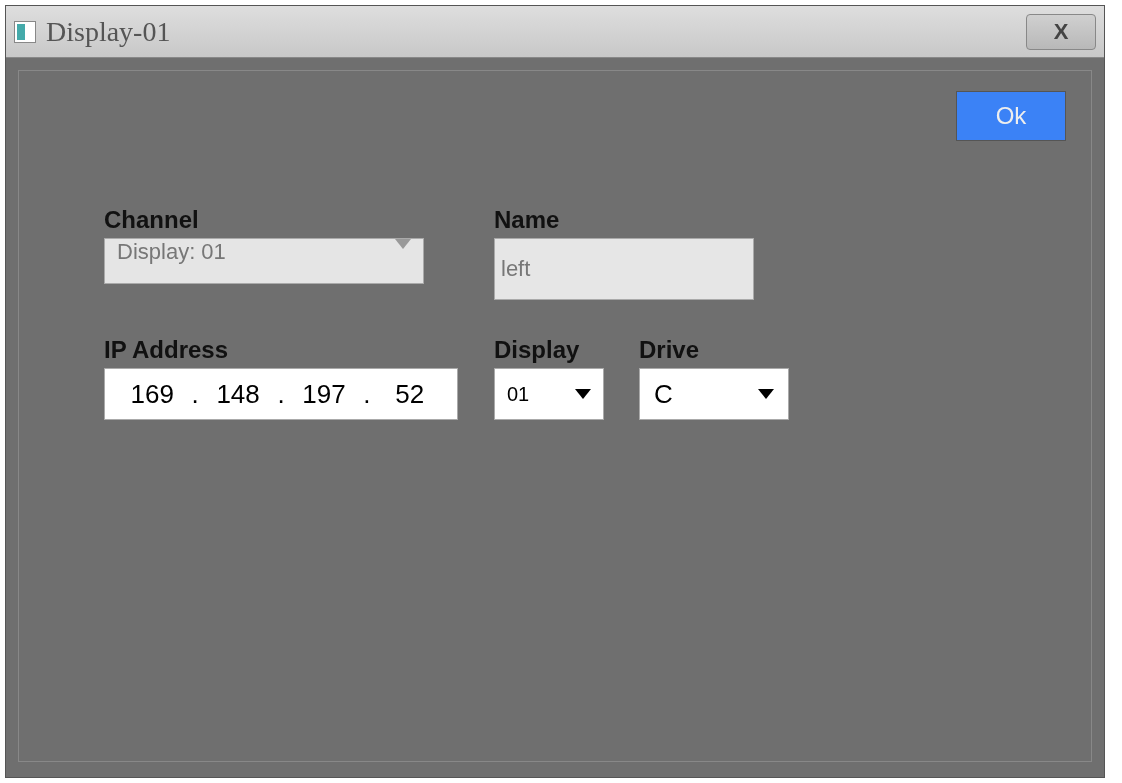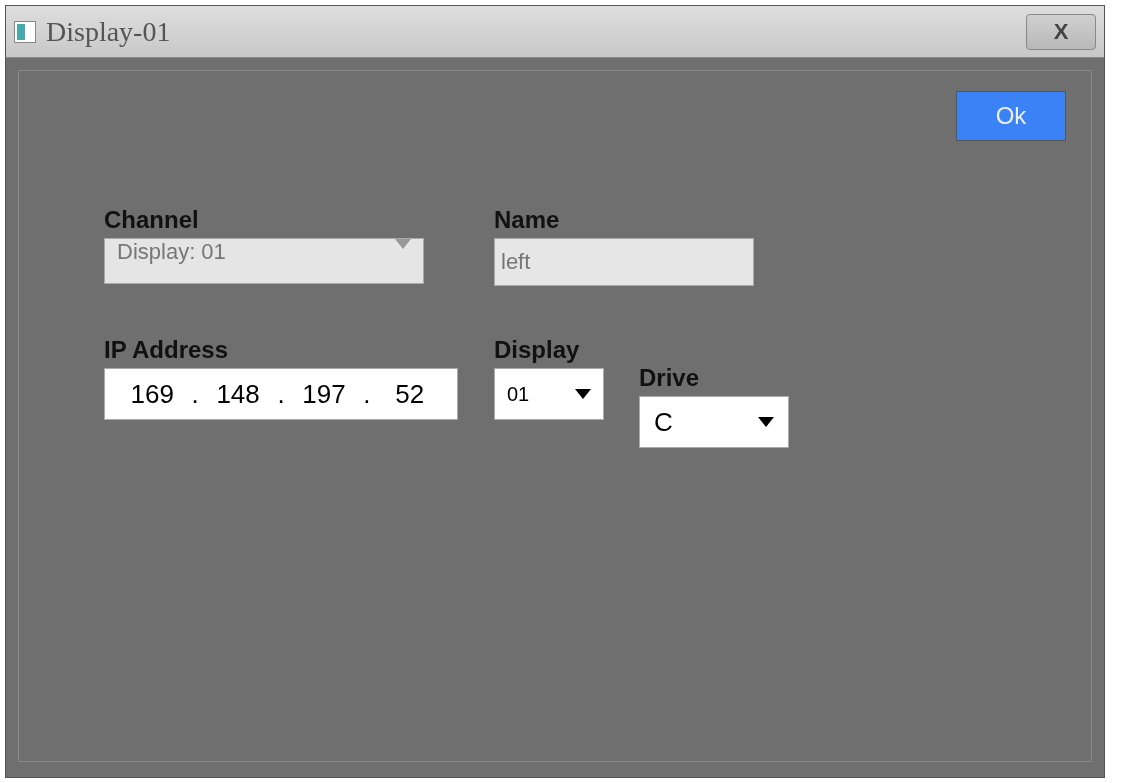--- a/index.html
+++ b/index.html
@@ -101,21 +101,21 @@
     }
     .channel-select .arrow {
       margin-left: auto;
       color: #999;
     }
     
     
     .name-group { left: 475px; top: 135px; }
     .name-input {
       width: 260px;
-      height: 48px;
+      height: 62px;
       background: #e6e6e6;
       border: 1px solid #aaa;
       font-size: 22px;
       color: #777;
       padding: 0 6px;
       display: flex;
       align-items: center;
     }
     
     
@@ -143,21 +143,21 @@
       border: 1px solid #aaa;
       display: flex;
       align-items: center;
       padding: 0 12px;
       font-size: 20px;
       color: #000;
       gap: 16px;
     }
     
     
-    .drive-group { left: 620px; top: 265px; margin-top: 28px; }
+    .drive-group { left: 620px; top: 265px; }
     .drive-select {
       width: 150px;
       height: 52px;
       background: #fff;
       border: 1px solid #aaa;
       display: flex;
       align-items: center;
       padding: 0 14px;
       font-size: 26px;
       color: #000;

